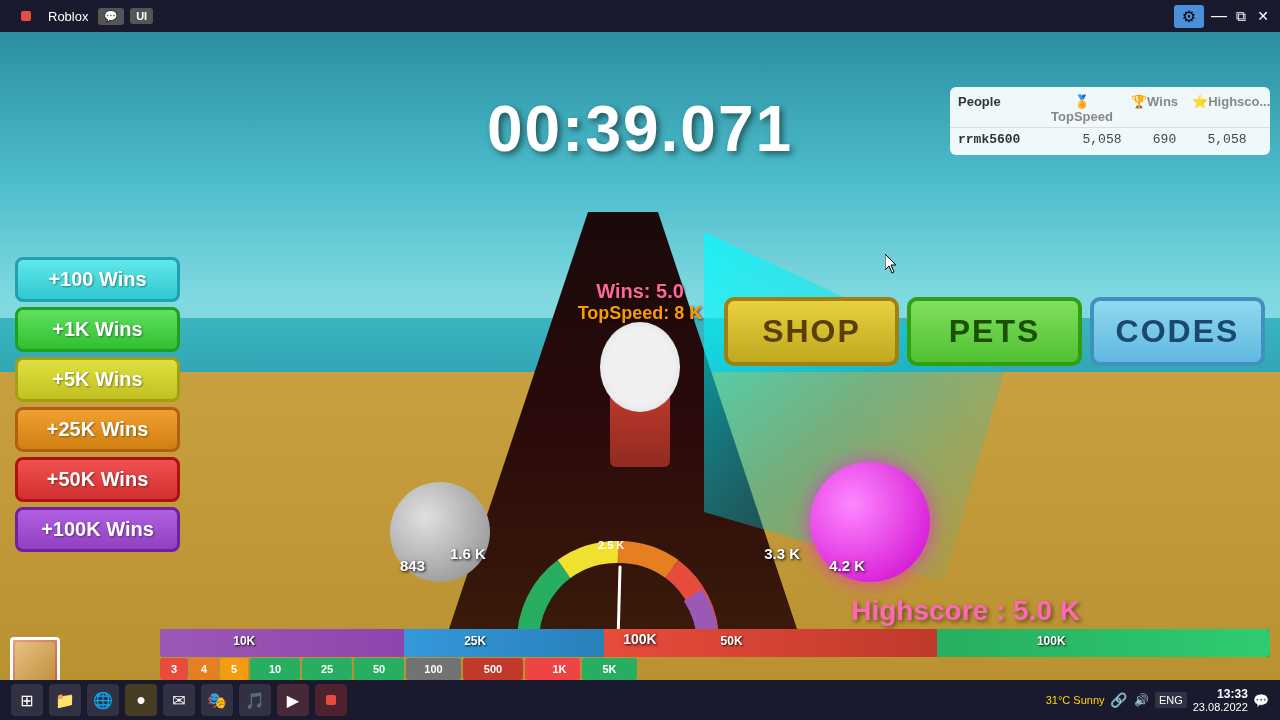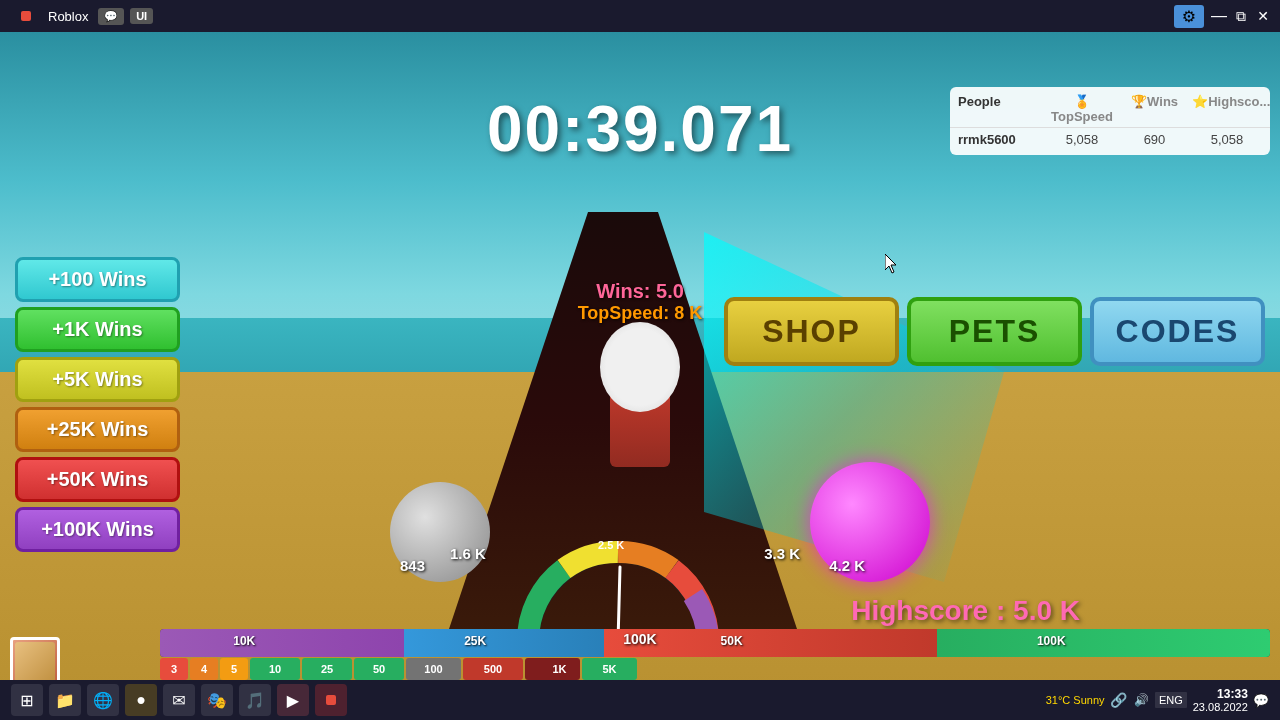--- a/index.html
+++ b/index.html
@@ -132,22 +132,23 @@
       border-bottom: 1px solid #ddd;
       gap: 10px;
     }
     #leaderboard-header .lh-people { flex: 1; }
     #leaderboard-header .lh-topspeed { width: 70px; text-align: center; color: #888; }
     #leaderboard-header .lh-wins { width: 55px; text-align: center; color: #888; }
     #leaderboard-header .lh-highscore { width: 70px; text-align: center; color: #888; }
     .lb-row {
       display: flex;
       padding: 4px 8px;
-      gap: 10px;
+      gap: 0;
       align-items: flex-start;
+      font-family: Liberation Mono, monospace;
     }
     .lb-row .lb-name { flex: 1; font-weight: bold; color: #333; }
     .lb-row .lb-ts { width: 70px; text-align: center; color: #444; }
     .lb-row .lb-w { width: 55px; text-align: center; color: #444; }
     .lb-row .lb-hs { width: 70px; text-align: center; color: #444; }
 
     
     #highscore-text {
       position: absolute;
       bottom: 85px;
@@ -545,21 +546,21 @@
 
   <div id="badge-row">
     <div class="badge" style="background:#e74c3c;">3</div>
     <div class="badge" style="background:#e67e22;">4</div>
     <div class="badge" style="background:#f39c12;">5</div>
     <div class="badge" style="background:#27ae60;min-width:50px;">10</div>
     <div class="badge" style="background:#27ae60;min-width:50px;">25</div>
     <div class="badge" style="background:#27ae60;min-width:50px;">50</div>
     <div class="badge" style="background:#737373;min-width:55px;">100</div>
     <div class="badge" style="background:#c0392b;min-width:60px;">500</div>
-    <div class="badge" style="background:#7f1d1d;min-width:55px;padding-left:20px;">1K</div>
+    <div class="badge" style="background:#ef4444;min-width:55px;padding-left:20px;">1K</div>
     <div class="badge" style="background:#27ae60;min-width:55px;">5K</div>
   </div>
 
   <div id="avatar-thumb">
     <div style="width:40px;height:40px;background:linear-gradient(135deg,#e8c080,#c09040);border-radius:3px;"></div>
   </div>
 
   <div id="cursor" style="top:222px;left:885px;">
     <svg width="16" height="20" viewBox="0 0 16 20">
         <path d="M0 0 L0 16 L4 12 L7 19 L9 18 L6 11 L11 11 Z" fill="white" stroke="black" stroke-width="1"></path>

